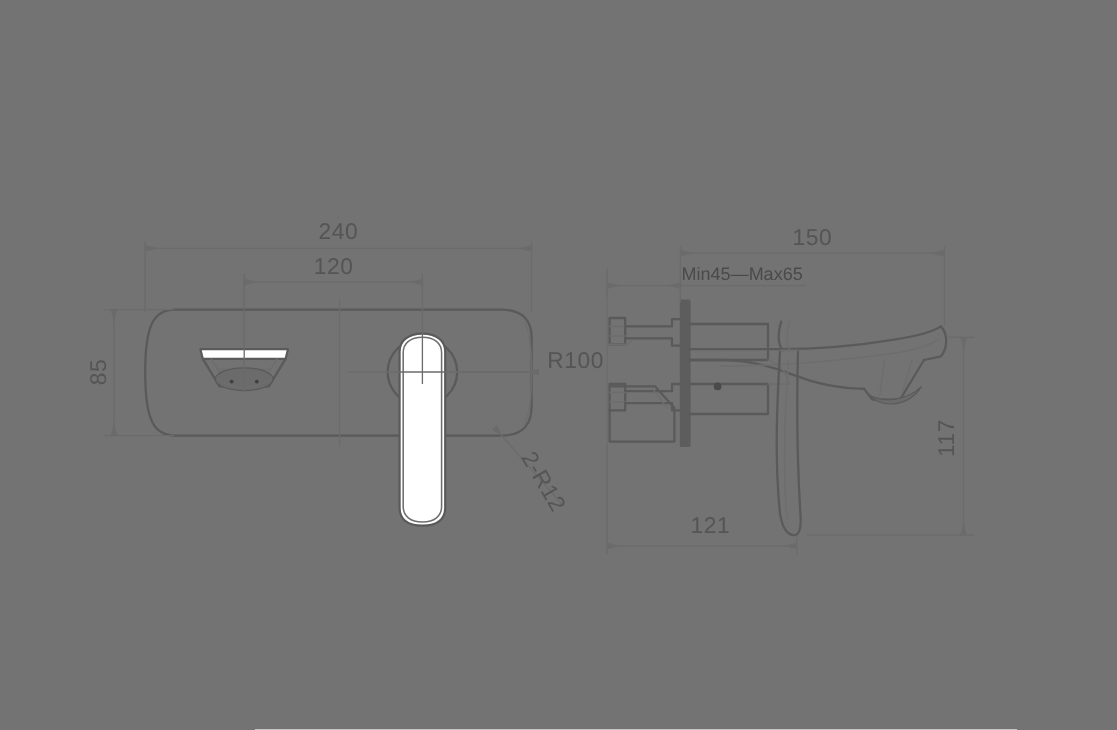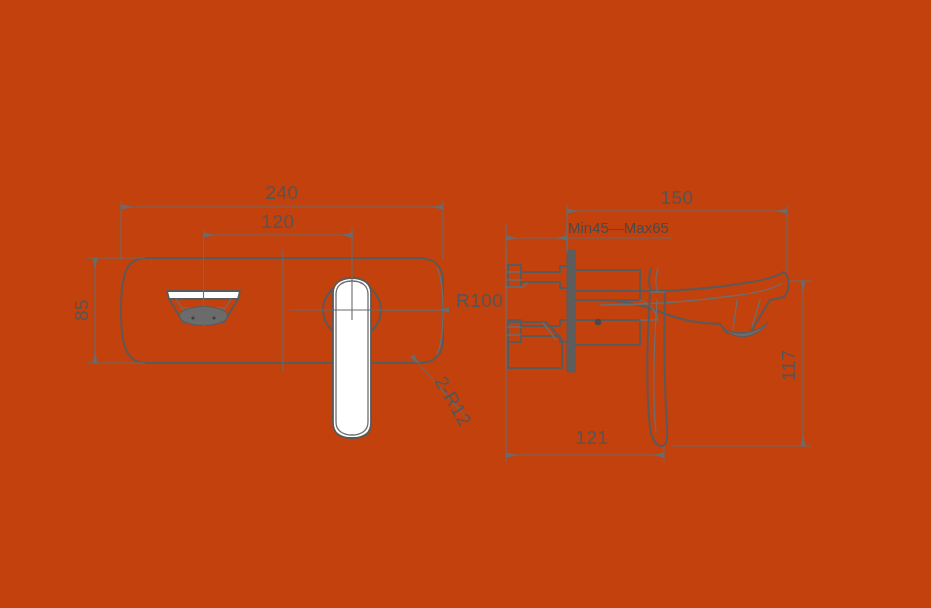--- a/index.html
+++ b/index.html
@@ -7,21 +7,21 @@
     padding: 0;
     background: #ffffff;
   }
   body {
     font-family: "Liberation Sans", sans-serif;
   }
   #drawing-root {
     position: relative;
     width: 931px;
     height: 608px;
-    background: #c2410c;
+    background: #737373;
     overflow: hidden;
   }
   svg#tech-drawing {
     display: block;
     width: 931px;
     height: 608px;
   }
   .dim-text {
     font-family: "Liberation Sans", sans-serif;
     font-size: 19px;

